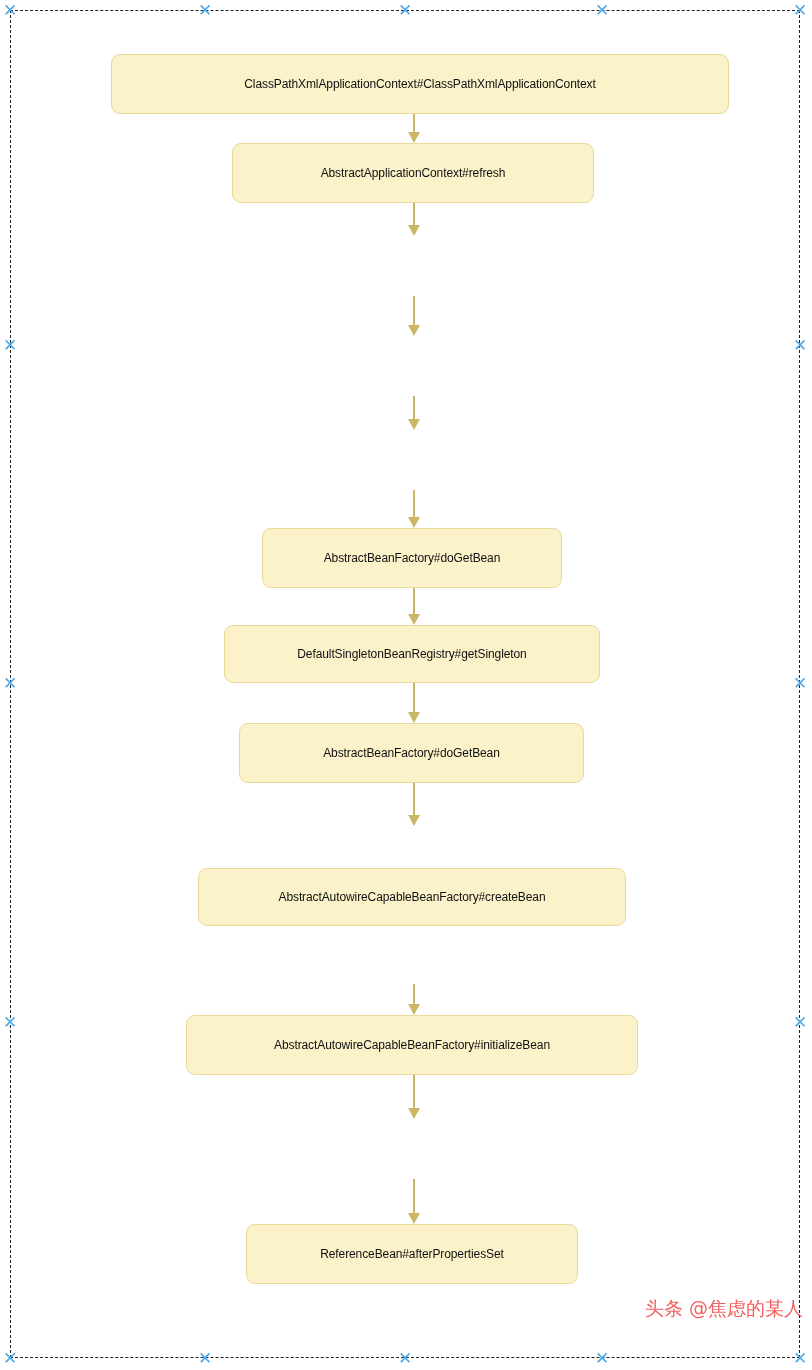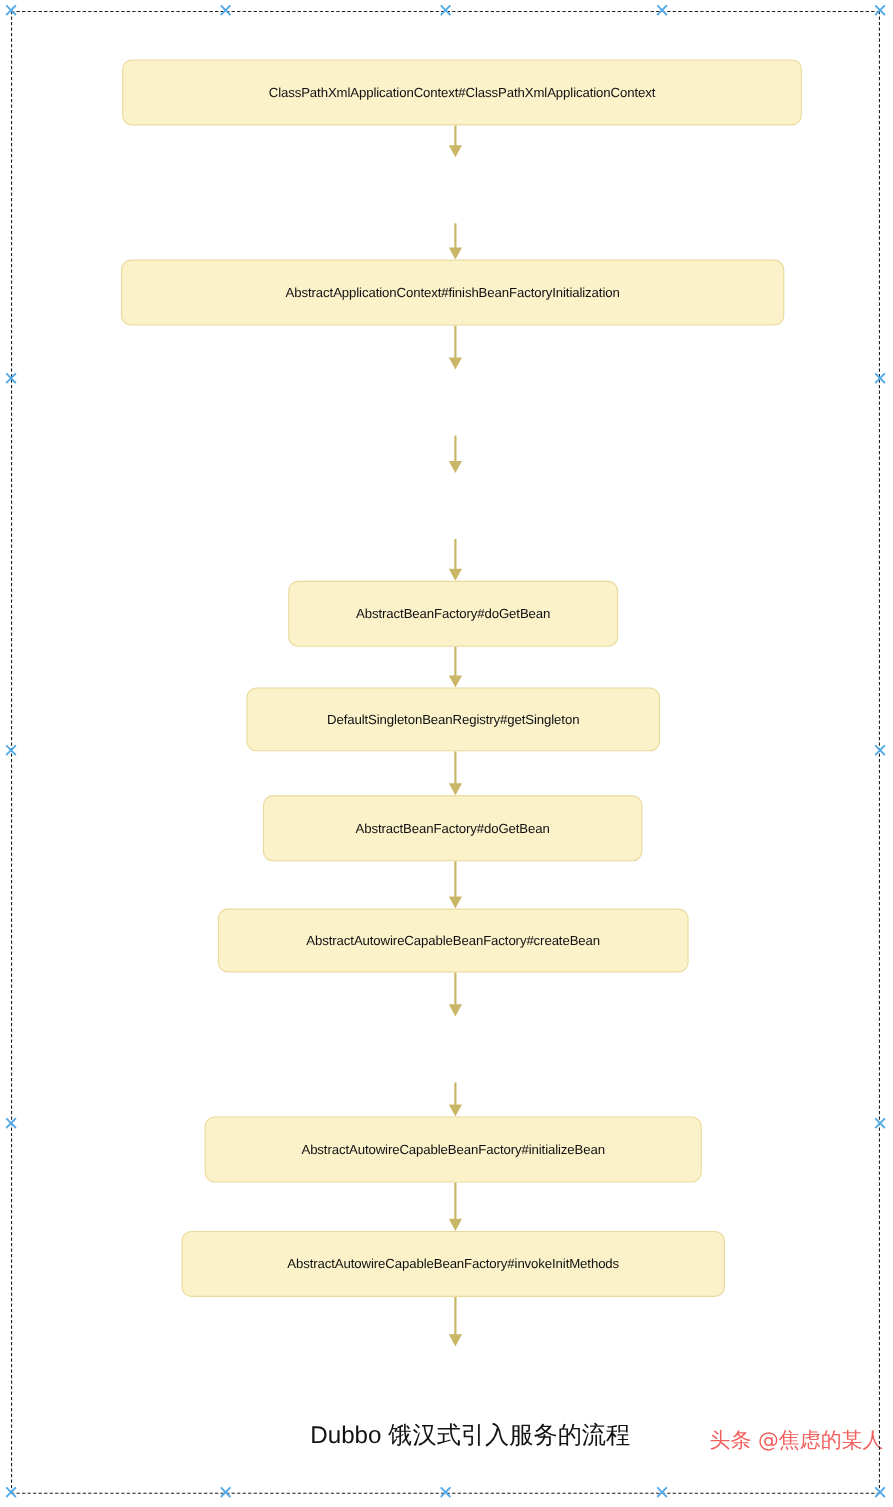--- a/index.html
+++ b/index.html
@@ -166,30 +166,29 @@
       </div>
       <div class="edge" style="left: 414px; top: 1075px;">
         <div class="shaft" style="height: 34px;"></div>
         <div class="head" style="top: 33px;"></div>
       </div>
       <div class="edge" style="left: 414px; top: 1179px;">
         <div class="shaft" style="height: 35px;"></div>
         <div class="head" style="top: 34px;"></div>
       </div>
       <div class="node" style="left: 111px; top: 54px; width: 618px; height: 60px;">ClassPathXmlApplicationContext#ClassPathXmlApplicationContext</div>
-      <div class="node" style="left: 110px; top: 236px; width: 603px; height: 60px;">AbstractApplicationContext#finishBeanFactoryInitialization</div>
+      <div class="node" style="left: 232px; top: 143px; width: 362px; height: 60px;">AbstractApplicationContext#refresh</div>
       <div class="node" style="left: 262px; top: 528px; width: 300px; height: 60px;">AbstractBeanFactory#doGetBean</div>
       <div class="node" style="left: 224px; top: 625px; width: 376px; height: 58px;">DefaultSingletonBeanRegistry#getSingleton</div>
       <div class="node" style="left: 239px; top: 723px; width: 345px; height: 60px;">AbstractBeanFactory#doGetBean</div>
-      <div class="node" style="left: 198px; top: 826px; width: 428px; height: 58px;">AbstractAutowireCapableBeanFactory#createBean</div>
+      <div class="node" style="left: 198px; top: 868px; width: 428px; height: 58px;">AbstractAutowireCapableBeanFactory#createBean</div>
       <div class="node" style="left: 186px; top: 1015px; width: 452px; height: 60px;">AbstractAutowireCapableBeanFactory#initializeBean</div>
-      <div class="node" style="left: 165px; top: 1119px; width: 494px; height: 60px;">AbstractAutowireCapableBeanFactory#invokeInitMethods</div>
+      <div class="node" style="left: 246px; top: 1224px; width: 332px; height: 60px;">ReferenceBean#afterPropertiesSet</div>
     </div>
 
-  <div id="caption">Dubbo 饿汉式引入服务的流程</div>
   <div id="watermark">头条 @焦虑的某人</div>
 
   <div id="crop-frame"></div>
   <div id="handles">
       <div class="handle" style="left: 10px; top: 10px;">✕</div>
       <div class="handle" style="left: 205px; top: 10px;">✕</div>
       <div class="handle" style="left: 405px; top: 10px;">✕</div>
       <div class="handle" style="left: 602px; top: 10px;">✕</div>
       <div class="handle" style="left: 800px; top: 10px;">✕</div>
       <div class="handle" style="left: 10px; top: 345px;">✕</div>

